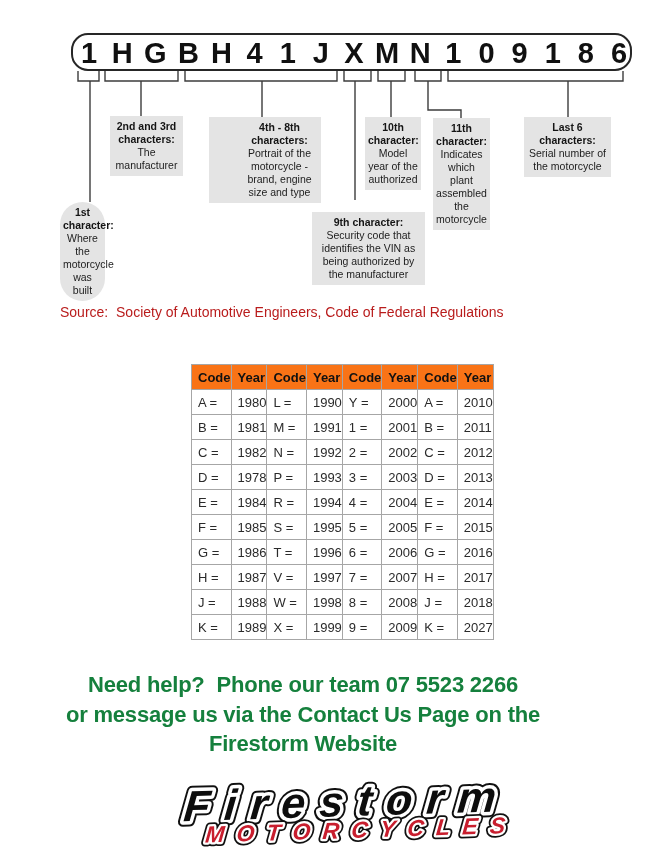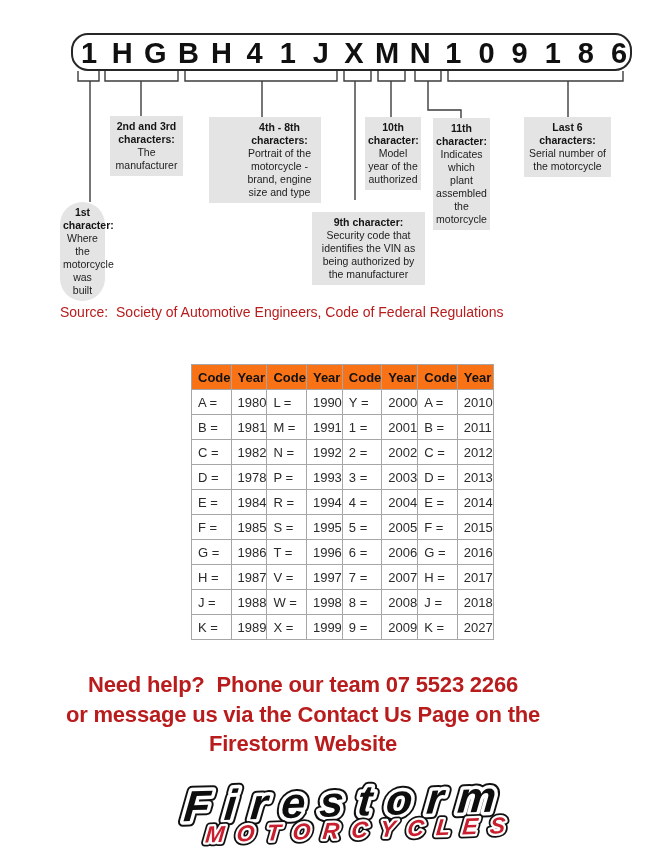--- a/index.html
+++ b/index.html
@@ -33,21 +33,21 @@
     table-layout:fixed;
   }
   .year-table th, .year-table td {
     border:1px solid #a6a6a6; font-size:13px; color:#2a2a2a;
     text-align:left; padding:0 0 0 6px; height:24px; font-weight:normal;
     white-space:nowrap; overflow:hidden;
   }
   .year-table th { font-weight:bold; color:#111; background:#f97316; }
   .help {
     position:absolute; left:0; top:670px; width:606px; text-align:center;
-    font-weight:bold; font-size:22px; line-height:29.5px; color:#b91c1c;
+    font-weight:bold; font-size:22px; line-height:29.5px; color:#15803d;
     letter-spacing:-0.2px;
   }
   .help div { white-space:pre; }
   .logo { position:absolute; left:156px; top:772px; }
 </style>
 </head>
 <body>
 
 <div class="page">
 

